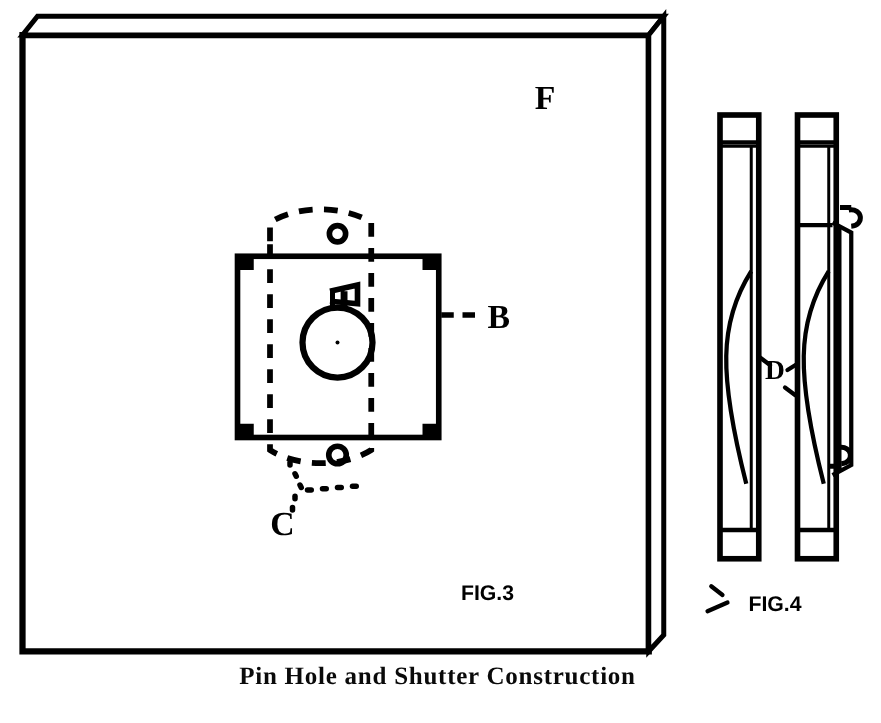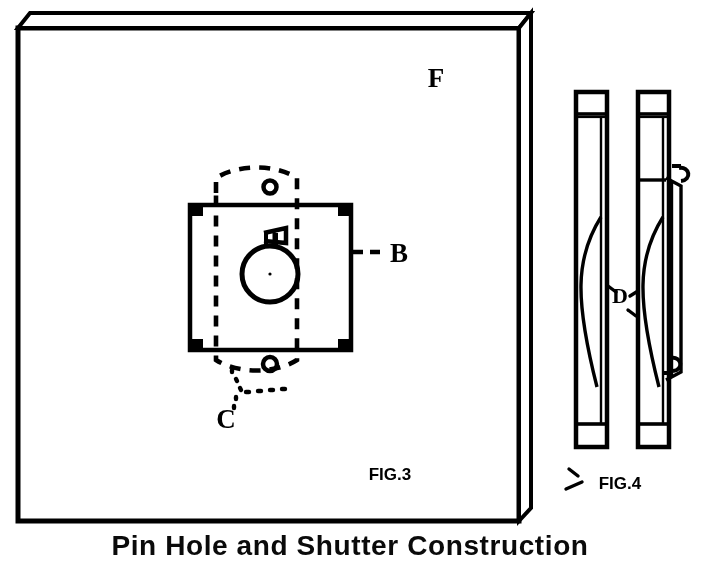--- a/index.html
+++ b/index.html
@@ -28,23 +28,23 @@
     left: 0;
     top: 0;
     display: block;
   }
   .caption {
     position: absolute;
     left: 0;
     top: 530px;
     width: 700px;
     text-align: center;
-    font-family: Liberation Sans, sans-serif;
+    font-family: Liberation Serif, serif;
     font-weight: bold;
-    font-size: 28px;
+    font-size: 20px;
     letter-spacing: 0.6px;
     color: #0a0a0a;
   }
   .lbl {
     font-family: "Liberation Serif", "DejaVu Serif", serif;
     font-weight: bold;
     fill: #000000;
   }
   .lbl-letter { font-size: 27px; }
   .lbl-letter-sm { font-size: 22px; }

